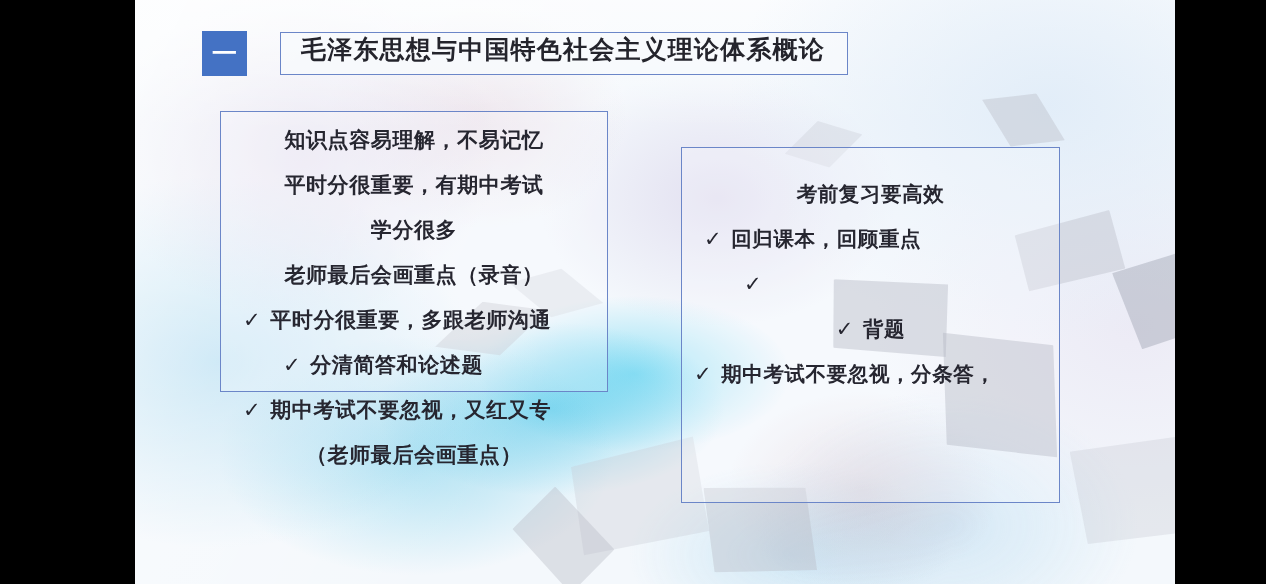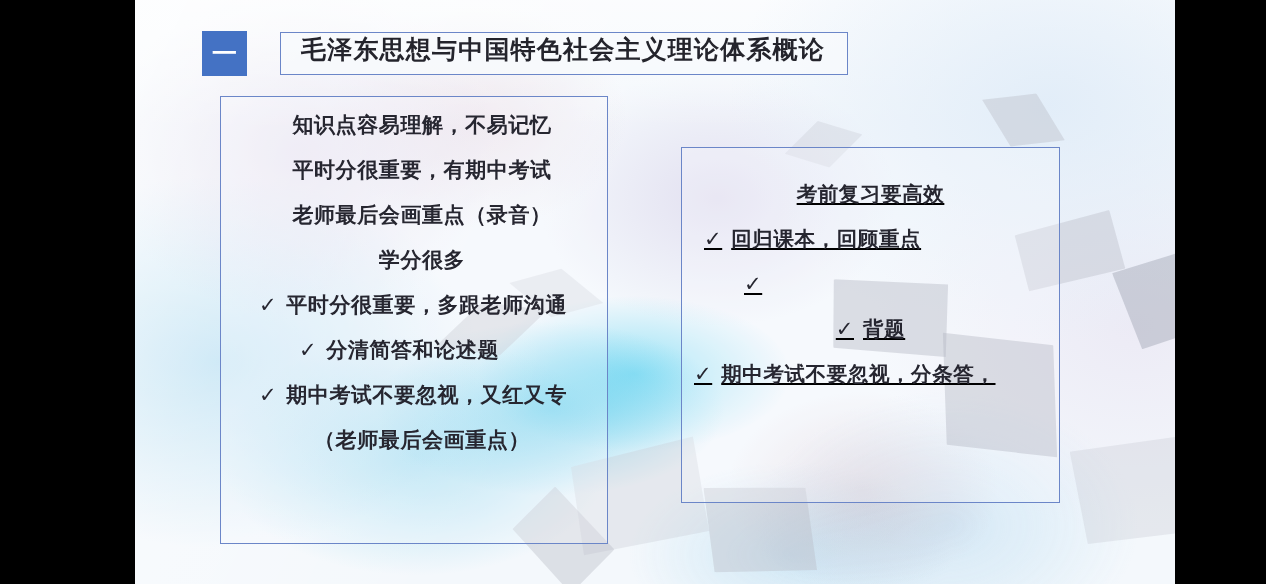--- a/index.html
+++ b/index.html
@@ -69,22 +69,22 @@
     white-space:nowrap;font-family:"DejaVu Sans","Liberation Sans",sans-serif;
   }
 
   
   .panel{
     position:absolute;box-sizing:border-box;
     border:1.5px solid #6b86c8;
     background:rgba(250,252,254,.26);
     display:flex;flex-direction:column;justify-content:flex-start;
   }
-  .panel-left{left:85px;top:96px;width:388px;height:448px;padding-top:6px;padding-left:16px;}
-  .panel-right{left:546px;top:147px;width:379px;height:356px;padding-top:24px;text-decoration:underline;}
+  .panel-left{left:85px;top:111px;width:388px;height:281px;padding-top:6px;}
+  .panel-right{left:546px;top:147px;width:379px;height:356px;padding-top:24px;}
 
   .line{
     font-size:21px;font-weight:700;color:#262630;
     letter-spacing:.6px;line-height:45px;height:45px;
     white-space:nowrap;
     font-family:"DejaVu Sans","Liberation Sans",sans-serif;
     display:flex;align-items:center;
   }
   .line.c{justify-content:center;}
   .line .ck{
@@ -129,24 +129,24 @@
     </div>
 
     <div class="panel panel-left">
       <div class="line c">
           <span>知识点容易理解，不易记忆</span>
         </div>
       <div class="line c">
           <span>平时分很重要，有期中考试</span>
         </div>
       <div class="line c">
-          <span>老师最后会画重点（录音）</span>
+          <span>学分很多</span>
         </div>
       <div class="line c">
-          <span>学分很多</span>
+          <span>老师最后会画重点（录音）</span>
         </div>
       <div class="line ind-1">
           <span class="ck">✓</span>
           <span>平时分很重要，多跟老师沟通</span>
         </div>
       <div class="line ind-2">
           <span class="ck">✓</span>
           <span>分清简答和论述题</span>
         </div>
       <div class="line ind-1">

